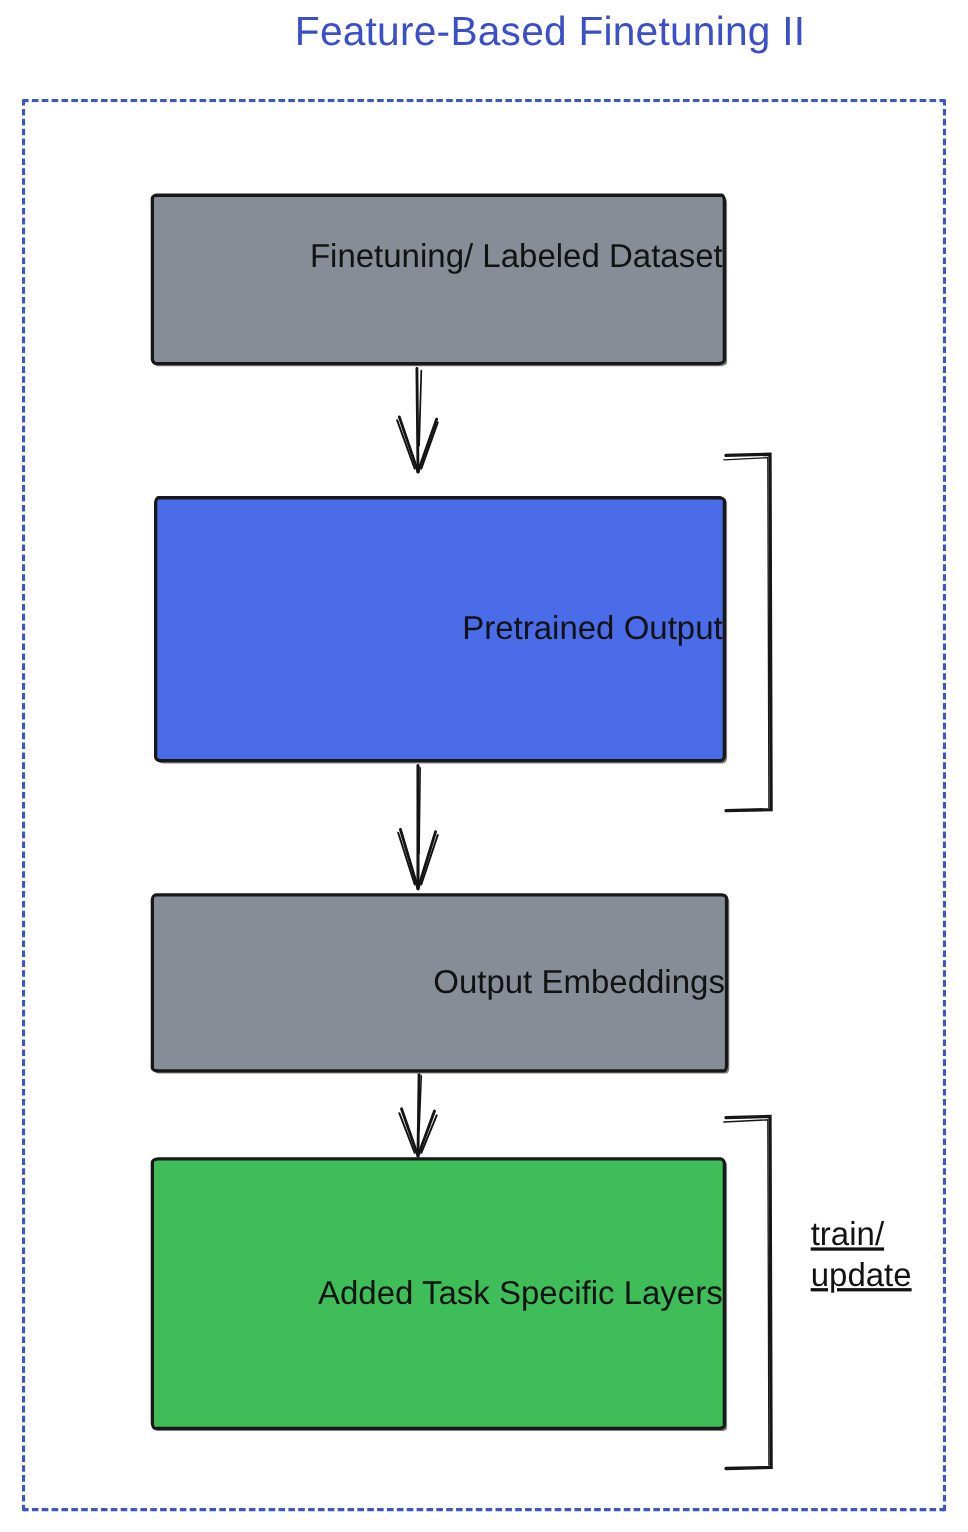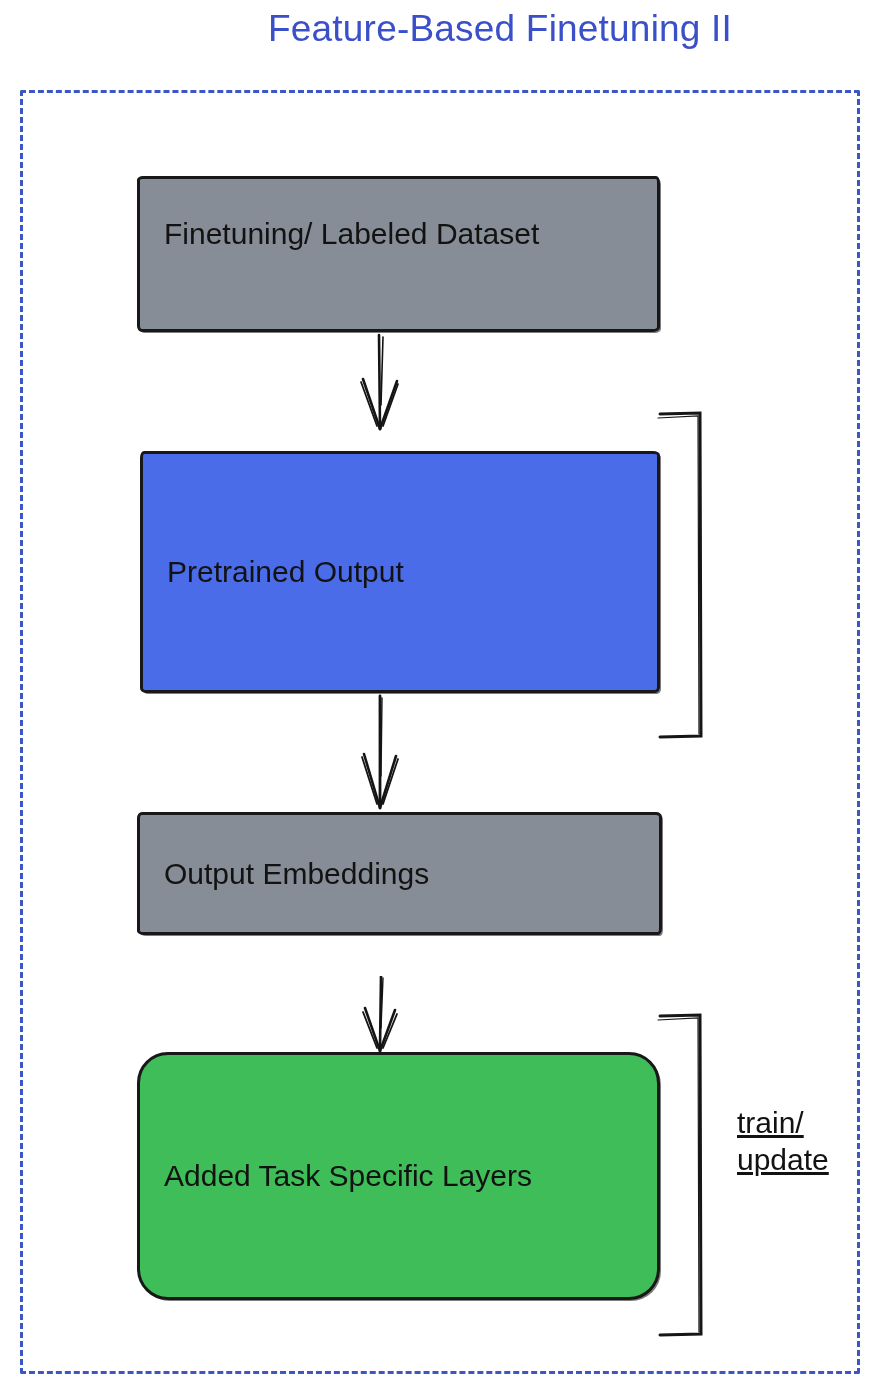--- a/index.html
+++ b/index.html
@@ -34,39 +34,38 @@
     height: 1278px;
     border: 3px dashed #3d56c6;
     border-radius: 2px;
   }
   .box {
     position: absolute;
     border: 3px solid #181818;
     box-shadow: 2px 2px 0 -1px rgba(20,20,20,0.55);
     display: flex;
     align-items: center;
-    justify-content: flex-start;
+    justify-content: flex-end;
     font-size: 30px;
     color: #121212;
     box-sizing: border-box;
     text-align: center;
-    padding-left: 24px;
   }
   .box-1 {
     left: 137px; top: 176px; width: 523px; height: 156px;
     align-items: flex-start;
     padding-top: 38px;
     border-radius: 6px 4px 7px 5px / 4px 7px 5px 6px;
   }
   .box-2 {
     left: 140px; top: 451px; width: 520px; height: 242px;
     border-radius: 4px 7px 5px 6px / 7px 4px 6px 5px;
   }
   .box-3 {
-    left: 137px; top: 812px; width: 525px; height: 123px;
+    left: 137px; top: 812px; width: 525px; height: 163px;
     border-radius: 5px 6px 4px 7px / 6px 5px 7px 4px;
   }
   .box-4 {
     left: 137px; top: 1052px; width: 523px; height: 248px;
     border-radius: 7px 5px 6px 4px / 5px 6px 4px 7px;
   }
   .annotation {
     position: absolute;
     font-size: 30px;
     line-height: 37px;
@@ -131,21 +130,21 @@
     <g fill="none" stroke="#141414" stroke-linecap="round">
       <path d="M29,0 L28,73" stroke-width="2.6"></path>
       <path d="M31,2 L29,52" stroke-width="1.4"></path>
       <path d="M28,75 L13,32" stroke-width="2.6"></path>
       <path d="M25,72 L11,36" stroke-width="1.8"></path>
       <path d="M28,75 L43,34" stroke-width="2.6"></path>
       <path d="M31,72 L45,38" stroke-width="1.8"></path>
     </g>
   </svg>
 
-  <div class="box box-4" style="background-color: rgb(62, 189, 88); border-radius: 31px;">
+  <div class="box box-4" style="background-color: rgb(62, 189, 88);">
     <span>Added Task Specific Layers</span>
   </div>
 
   <svg class="deco" style="left:654px; top:1006px;" width="52" height="336" viewBox="0 0 52 336">
     <g fill="none" stroke="#161616" stroke-linecap="round">
       <path d="M6,10 L46,9 L47,328 L6,329" stroke-width="3"></path>
       <path d="M4,14 L44,12 L45,326" stroke-width="1.2"></path>
     </g>
   </svg>
 

